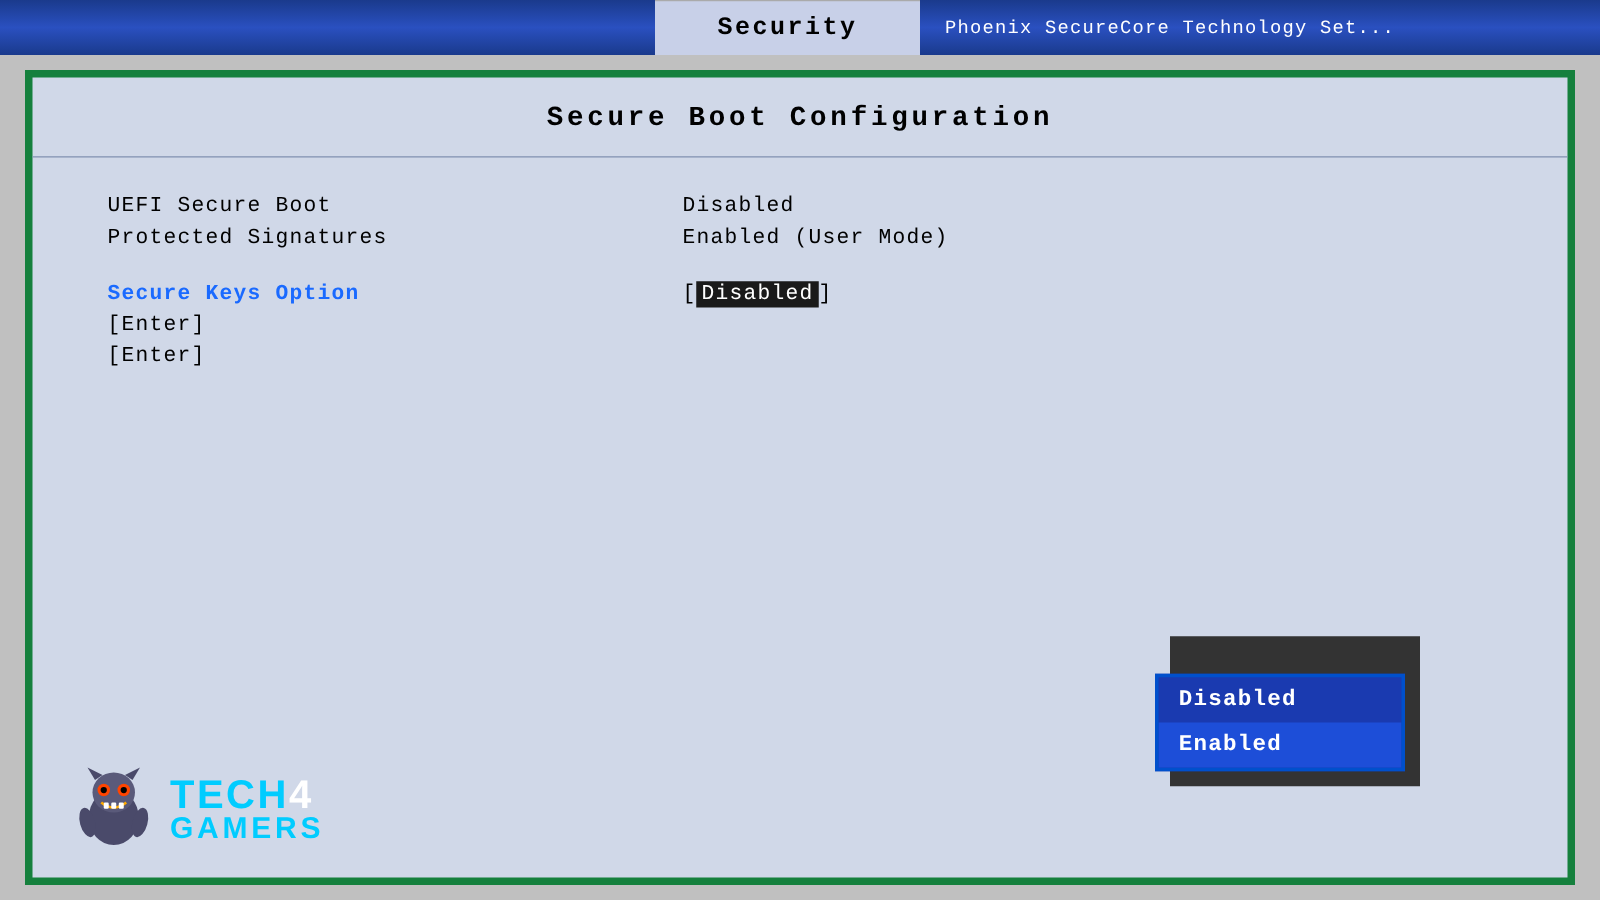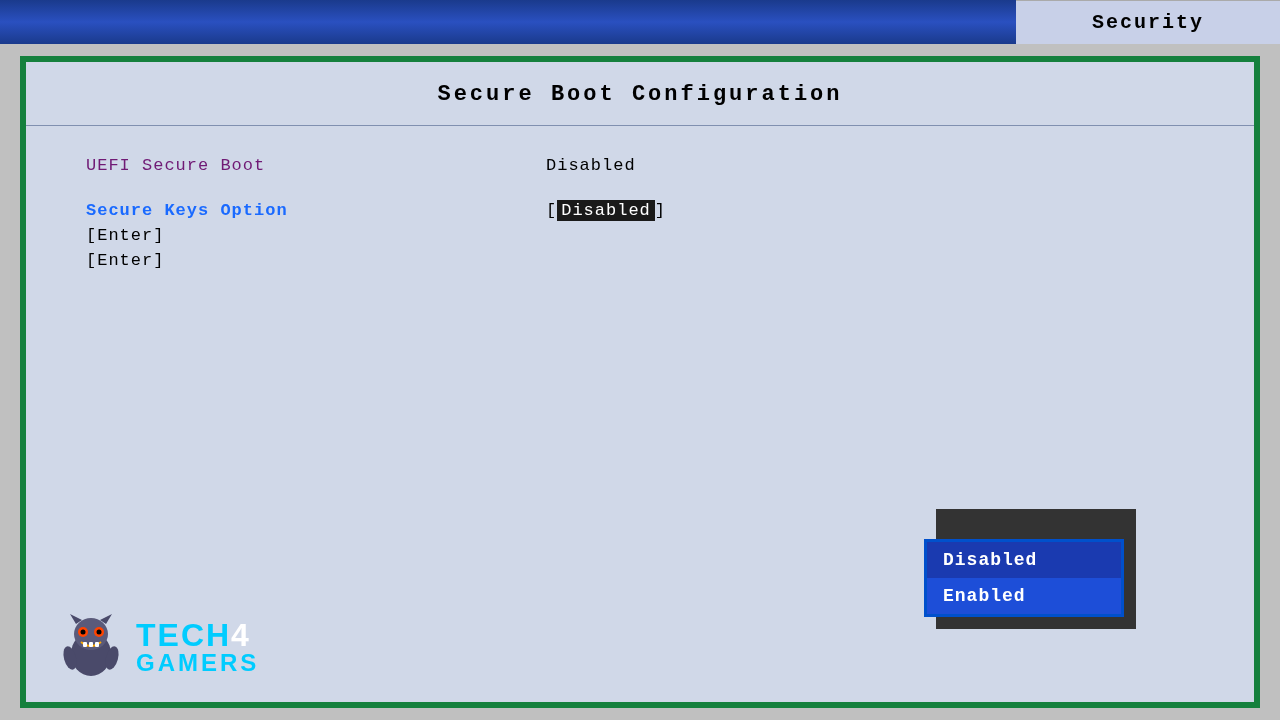--- a/index.html
+++ b/index.html
@@ -26,21 +26,21 @@
     .top-bar-left {
       flex: 1;
       background: linear-gradient(180deg, #1a3a8c 0%, #2a50c0 50%, #1a3a8c 100%);
     }
 
     .top-bar-tab {
       background: #c8d0e8;
       color: #000;
       font-size: 20px;
       font-weight: bold;
-      padding: 8px 76px;
+      padding: 8px 50px;
       letter-spacing: 2px;
       display: flex;
       align-items: center;
       border-top: 1px solid #aaa;
     }
 
     .top-bar-right {
       flex: 1;
       background: linear-gradient(180deg, #1a3a8c 0%, #2a50c0 50%, #1a3a8c 100%);
       display: flex;
@@ -76,21 +76,21 @@
     }
 
     .setting-row {
       display: flex;
       align-items: baseline;
       margin-bottom: 6px;
     }
 
     .setting-label {
       font-size: 17px;
-      color: #701a75;
+      color: #000000;
       width: 460px;
       letter-spacing: 1px;
     }
 
     .setting-value {
       font-size: 17px;
       color: #000;
       letter-spacing: 1px;
     }
 
@@ -196,31 +196,38 @@
     }
   </style>
 </head>
 <body>
 
 <div class="top-bar">
   <div class="top-bar-left"></div>
   <div class="top-bar-tab">
     <span>Security</span>
   </div>
+  <div class="top-bar-right">
+    <span>Phoenix SecureCore Technology Set...</span>
+  </div>
 </div>
 
 <div class="main-content">
 
   <div class="section-title">Secure Boot Configuration</div>
 
   <div class="settings-area">
 
     <div class="setting-row">
       <span class="setting-label">UEFI Secure Boot</span>
       <span class="setting-value">Disabled</span>
+    </div>
+    <div class="setting-row">
+      <span class="setting-label">Protected Signatures</span>
+      <span class="setting-value">Enabled (User Mode)</span>
     </div>
 
     <div class="spacer"></div>
 
     <div class="setting-row active">
       <span class="setting-label">Secure Keys Option</span>
       <span class="setting-value">
         [<span class="value-selected">Disabled</span>]
       </span>
     </div>

